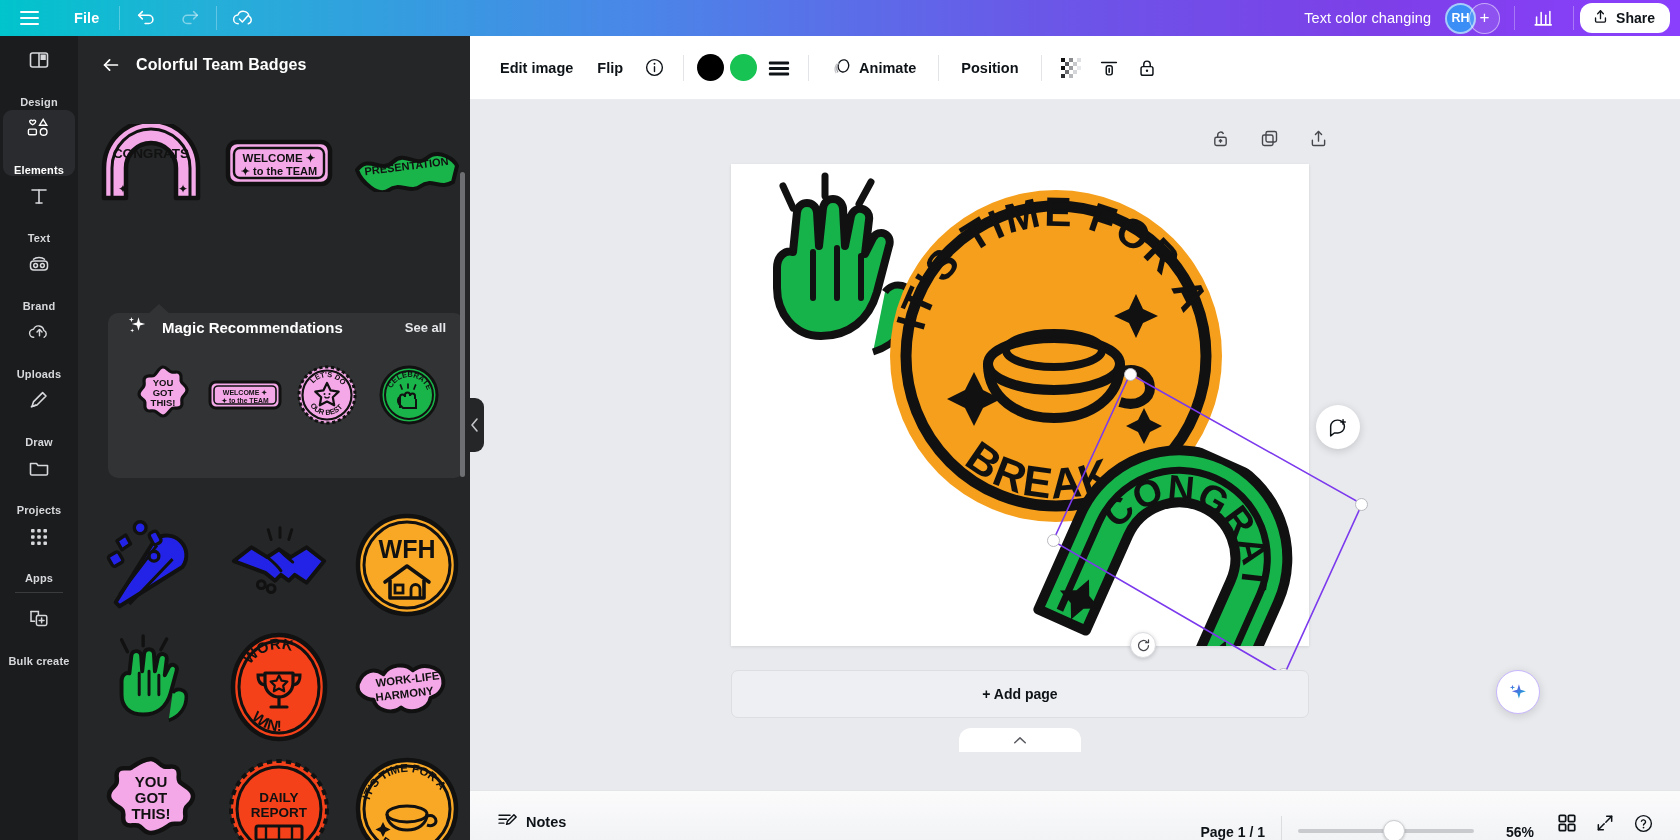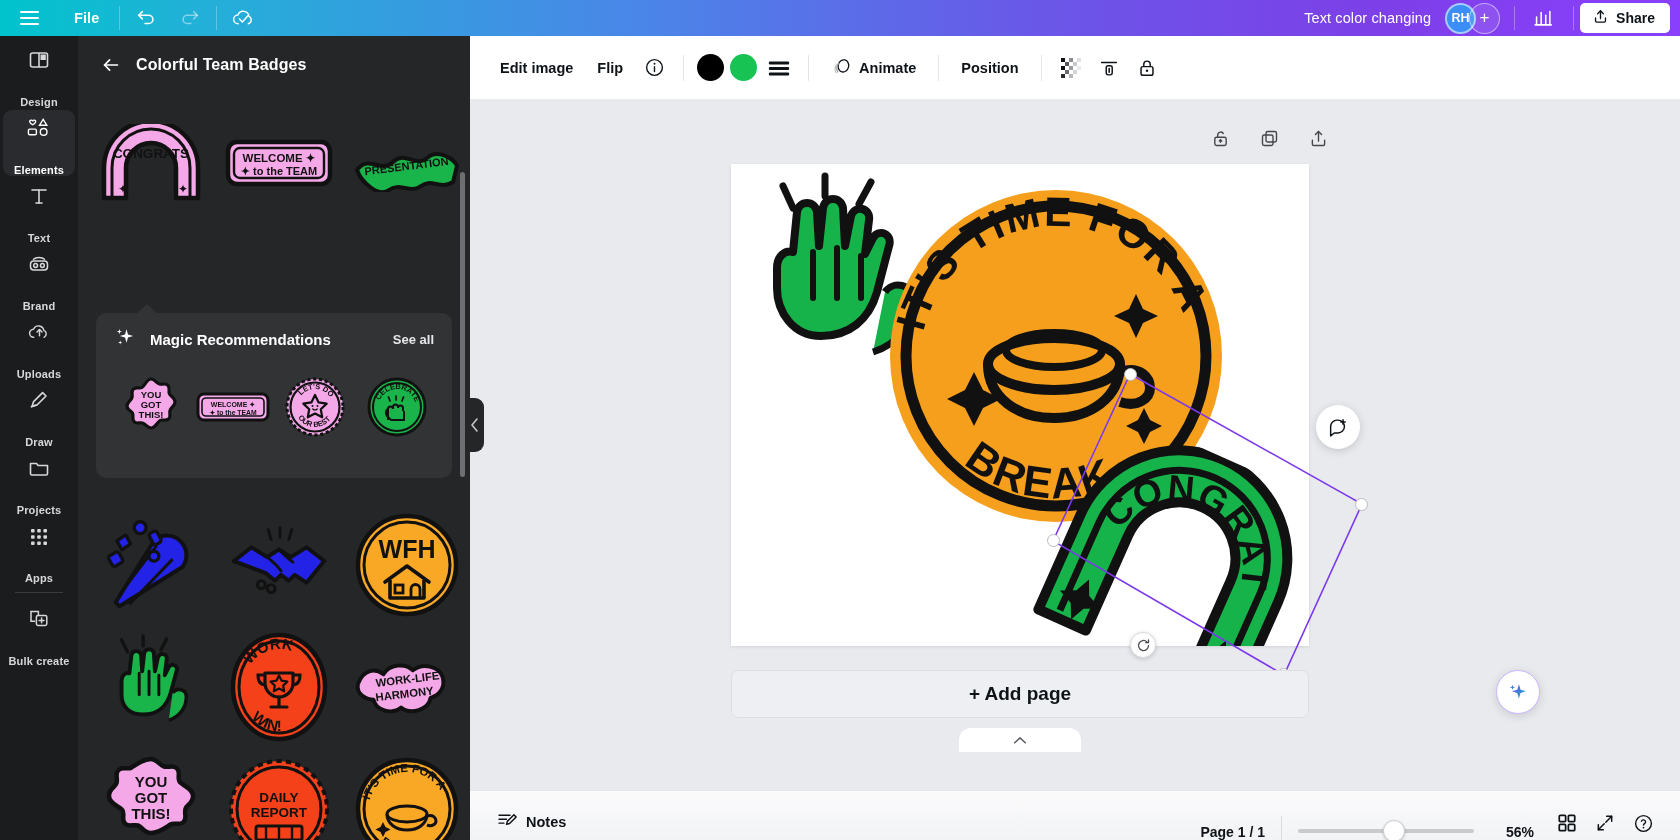--- a/index.html
+++ b/index.html
@@ -45,21 +45,21 @@
   }
   .avatar-add {
     width: 31px; height: 31px; border-radius: 50%;
     background: rgba(255,255,255,.10); border: 1.5px solid rgba(255,255,255,.5);
     display: flex; align-items: center; justify-content: center;
     font-size: 17px; color: #fff; margin-left: -7px; cursor: pointer;
   }
   .tb-right-sep { width: 1px; height: 24px; background: rgba(255,255,255,.3); margin: 0 6px 0 8px; }
   .share-btn {
     display: flex; align-items: center; gap: 7px;
-    background: #fff; color: #0e1318; border-radius: 5px;
+    background: #fff; color: #0e1318; border-radius: 12px;
     height: 30px; padding: 0 15px 0 12px; margin-right: 10px;
     font-size: 14px; font-weight: 600; cursor: pointer;
   }
 
   
   .rail {
     position: absolute; left: 0; top: 36px; width: 78px; height: 804px;
     background: #1b1c1e; display: flex; flex-direction: column; align-items: center;
     padding-top: 6px; z-index: 40;
   }
@@ -87,22 +87,22 @@
 
   .badge-row { display: flex; gap: 18px; align-items: center; justify-content: flex-start; }
   .badge-cell {
     width: 110px; height: 110px; display: flex; align-items: center; justify-content: center;
     cursor: pointer; flex: 0 0 110px;
   }
   .badge-cell svg { display: block; }
 
   
   .magic {
-    position: absolute; left: 18px; top: 205px; width: 356px; height: 165px;
-    background: #323335; border-radius: 10px; padding: 12px 18px 0;
+    position: absolute; left: 30px; top: 205px; width: 356px; height: 165px;
+    background: #323335; border-radius: 10px; padding: 0 18px 0;
   }
   .magic:before {
     content: ""; position: absolute; top: -9px; left: 40px;
     border-left: 11px solid transparent; border-right: 11px solid transparent;
     border-bottom: 10px solid #323335;
   }
   .magic-head { display: flex; align-items: center; gap: 12px; }
   .magic-title { color: #fff; font-size: 15px; font-weight: 700; flex: 1; }
   .magic-seeall { color: #e6e7ea; font-size: 13px; font-weight: 600; cursor: pointer; }
   .magic-row { display: flex; gap: 8px; margin-top: 18px; }
@@ -145,21 +145,21 @@
   .page-icons > div { cursor: pointer; }
   .page {
     position: absolute; left: 261px; top: 64px; width: 578px; height: 482px;
     background: #fff; box-shadow: 0 1px 3px rgba(0,0,0,.10);
     overflow: hidden;
   }
   .addpage {
     position: absolute; left: 261px; top: 570px; width: 578px; height: 48px;
     background: #eeeff2; border: 1px solid #dddee3; border-radius: 7px;
     display: flex; align-items: center; justify-content: center;
-    font-size: 19px; font-weight: 600; color: #0e1318; cursor: pointer;
+    font-size: 14px; font-weight: 600; color: #0e1318; cursor: pointer;
   }
   .comment-fab {
     position: absolute; left: 846px; top: 305px; width: 44px; height: 44px;
     background: #fff; border-radius: 50%; box-shadow: 0 2px 8px rgba(0,0,0,.16);
     display: flex; align-items: center; justify-content: center; cursor: pointer;
   }
   .ai-fab {
     position: absolute; left: 1026px; top: 570px; width: 44px; height: 44px;
     background: #fff; border-radius: 50%; border: 1.5px solid #c9b6ff;
     box-shadow: 0 2px 10px rgba(0,0,0,.14);

